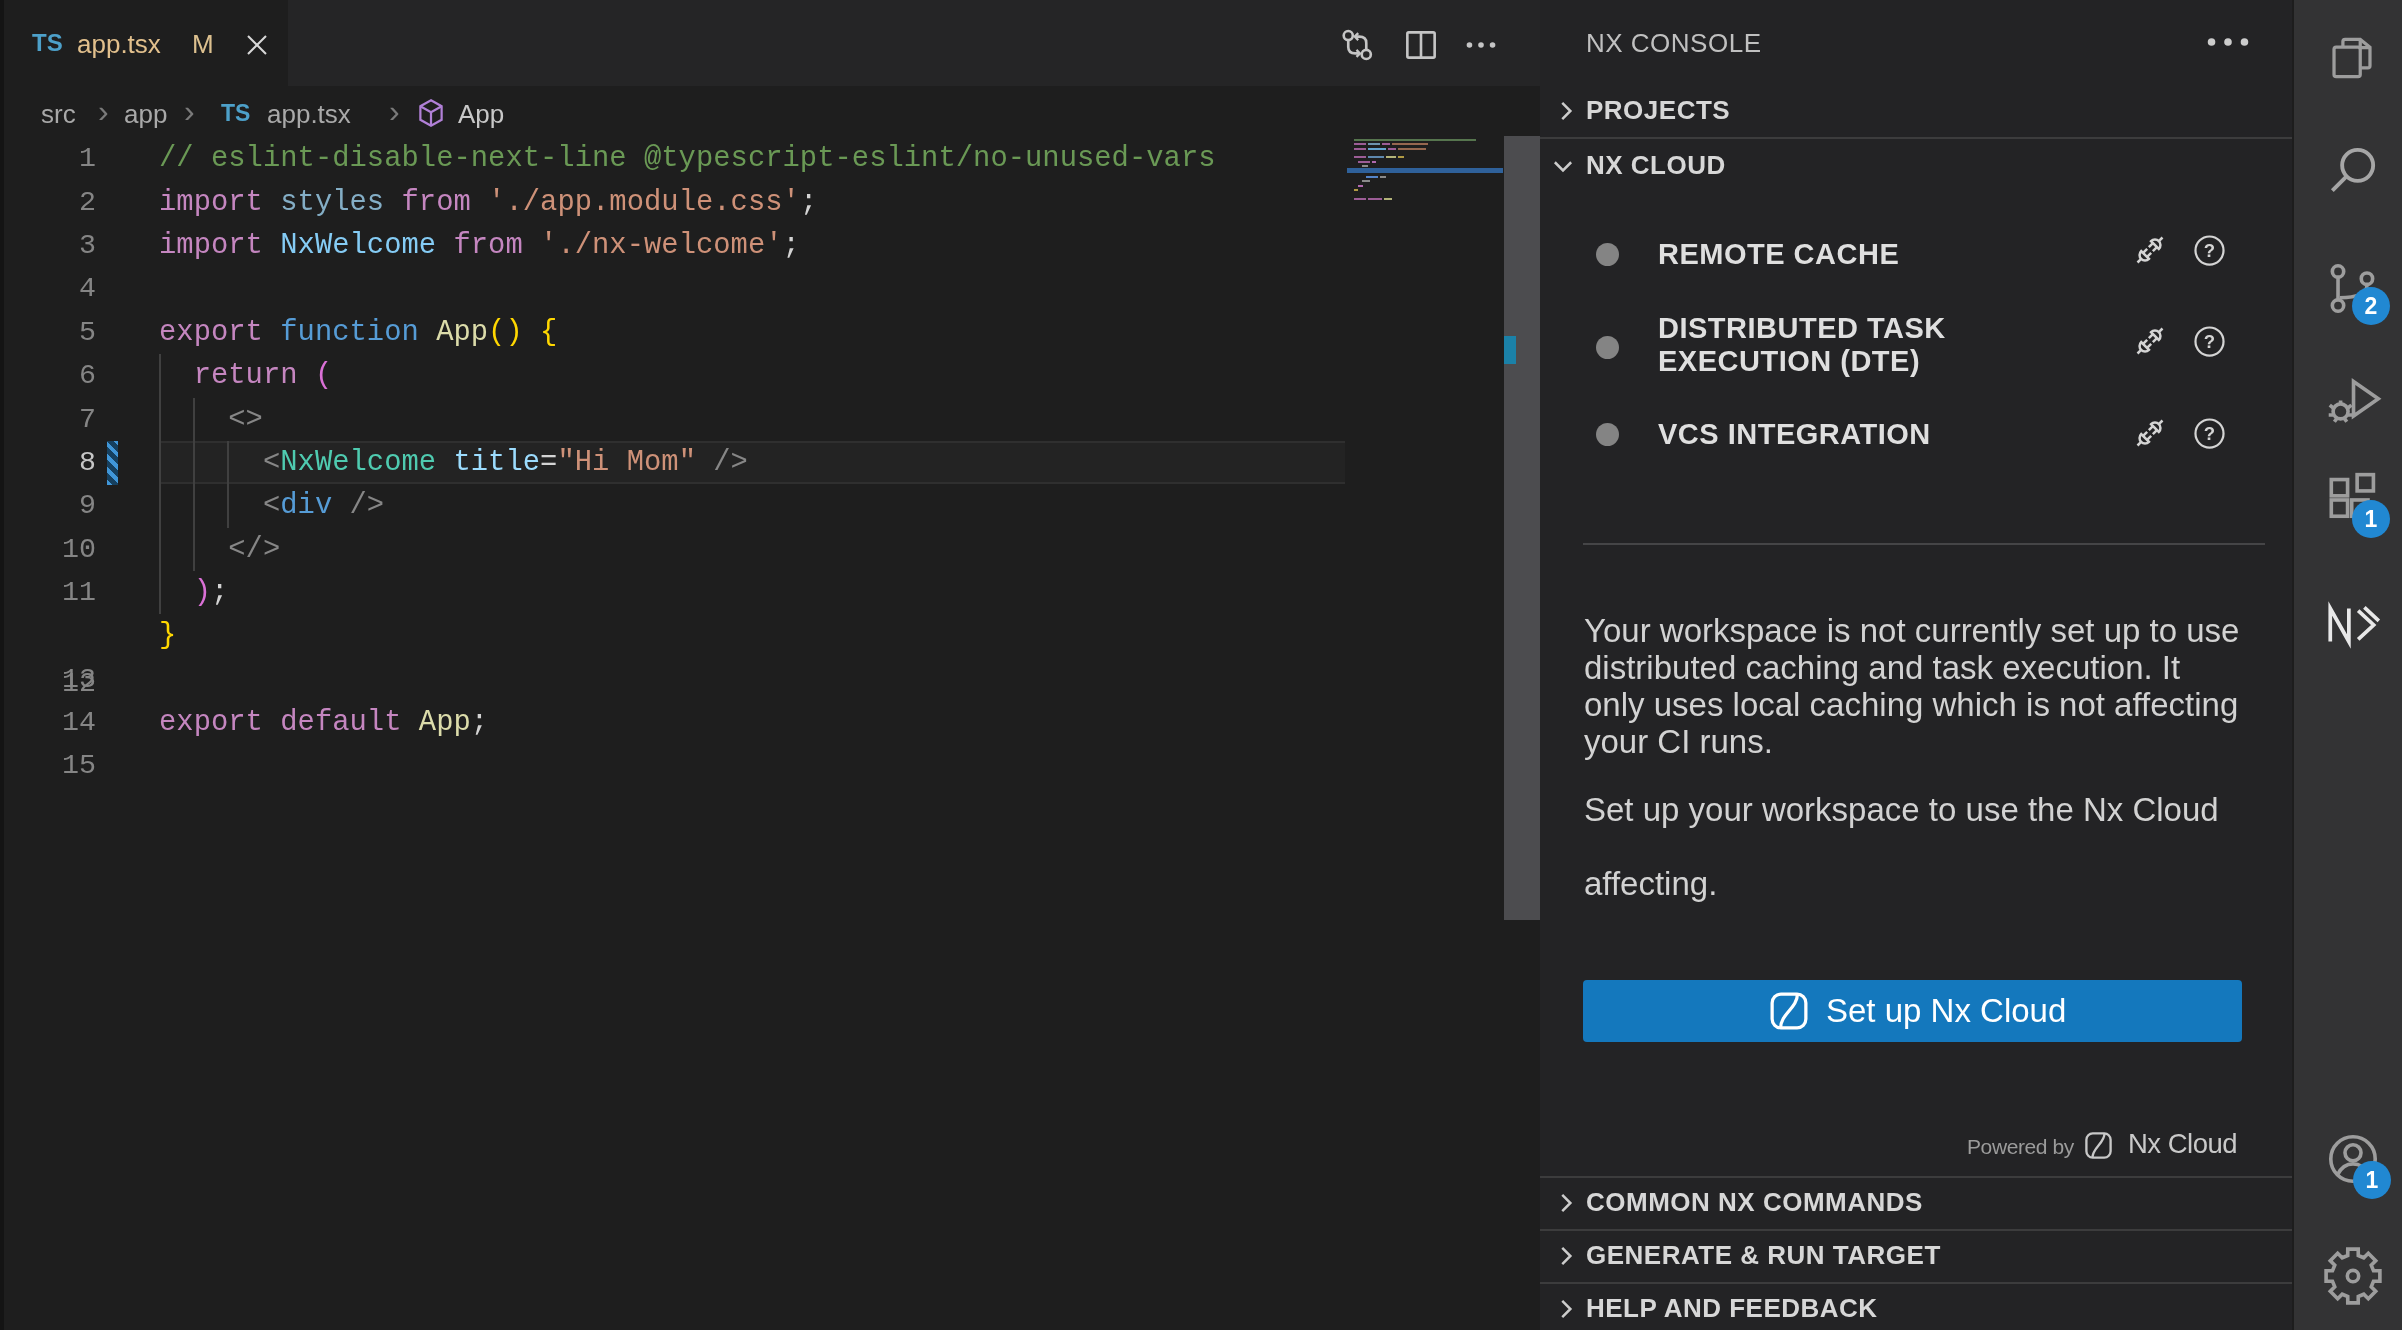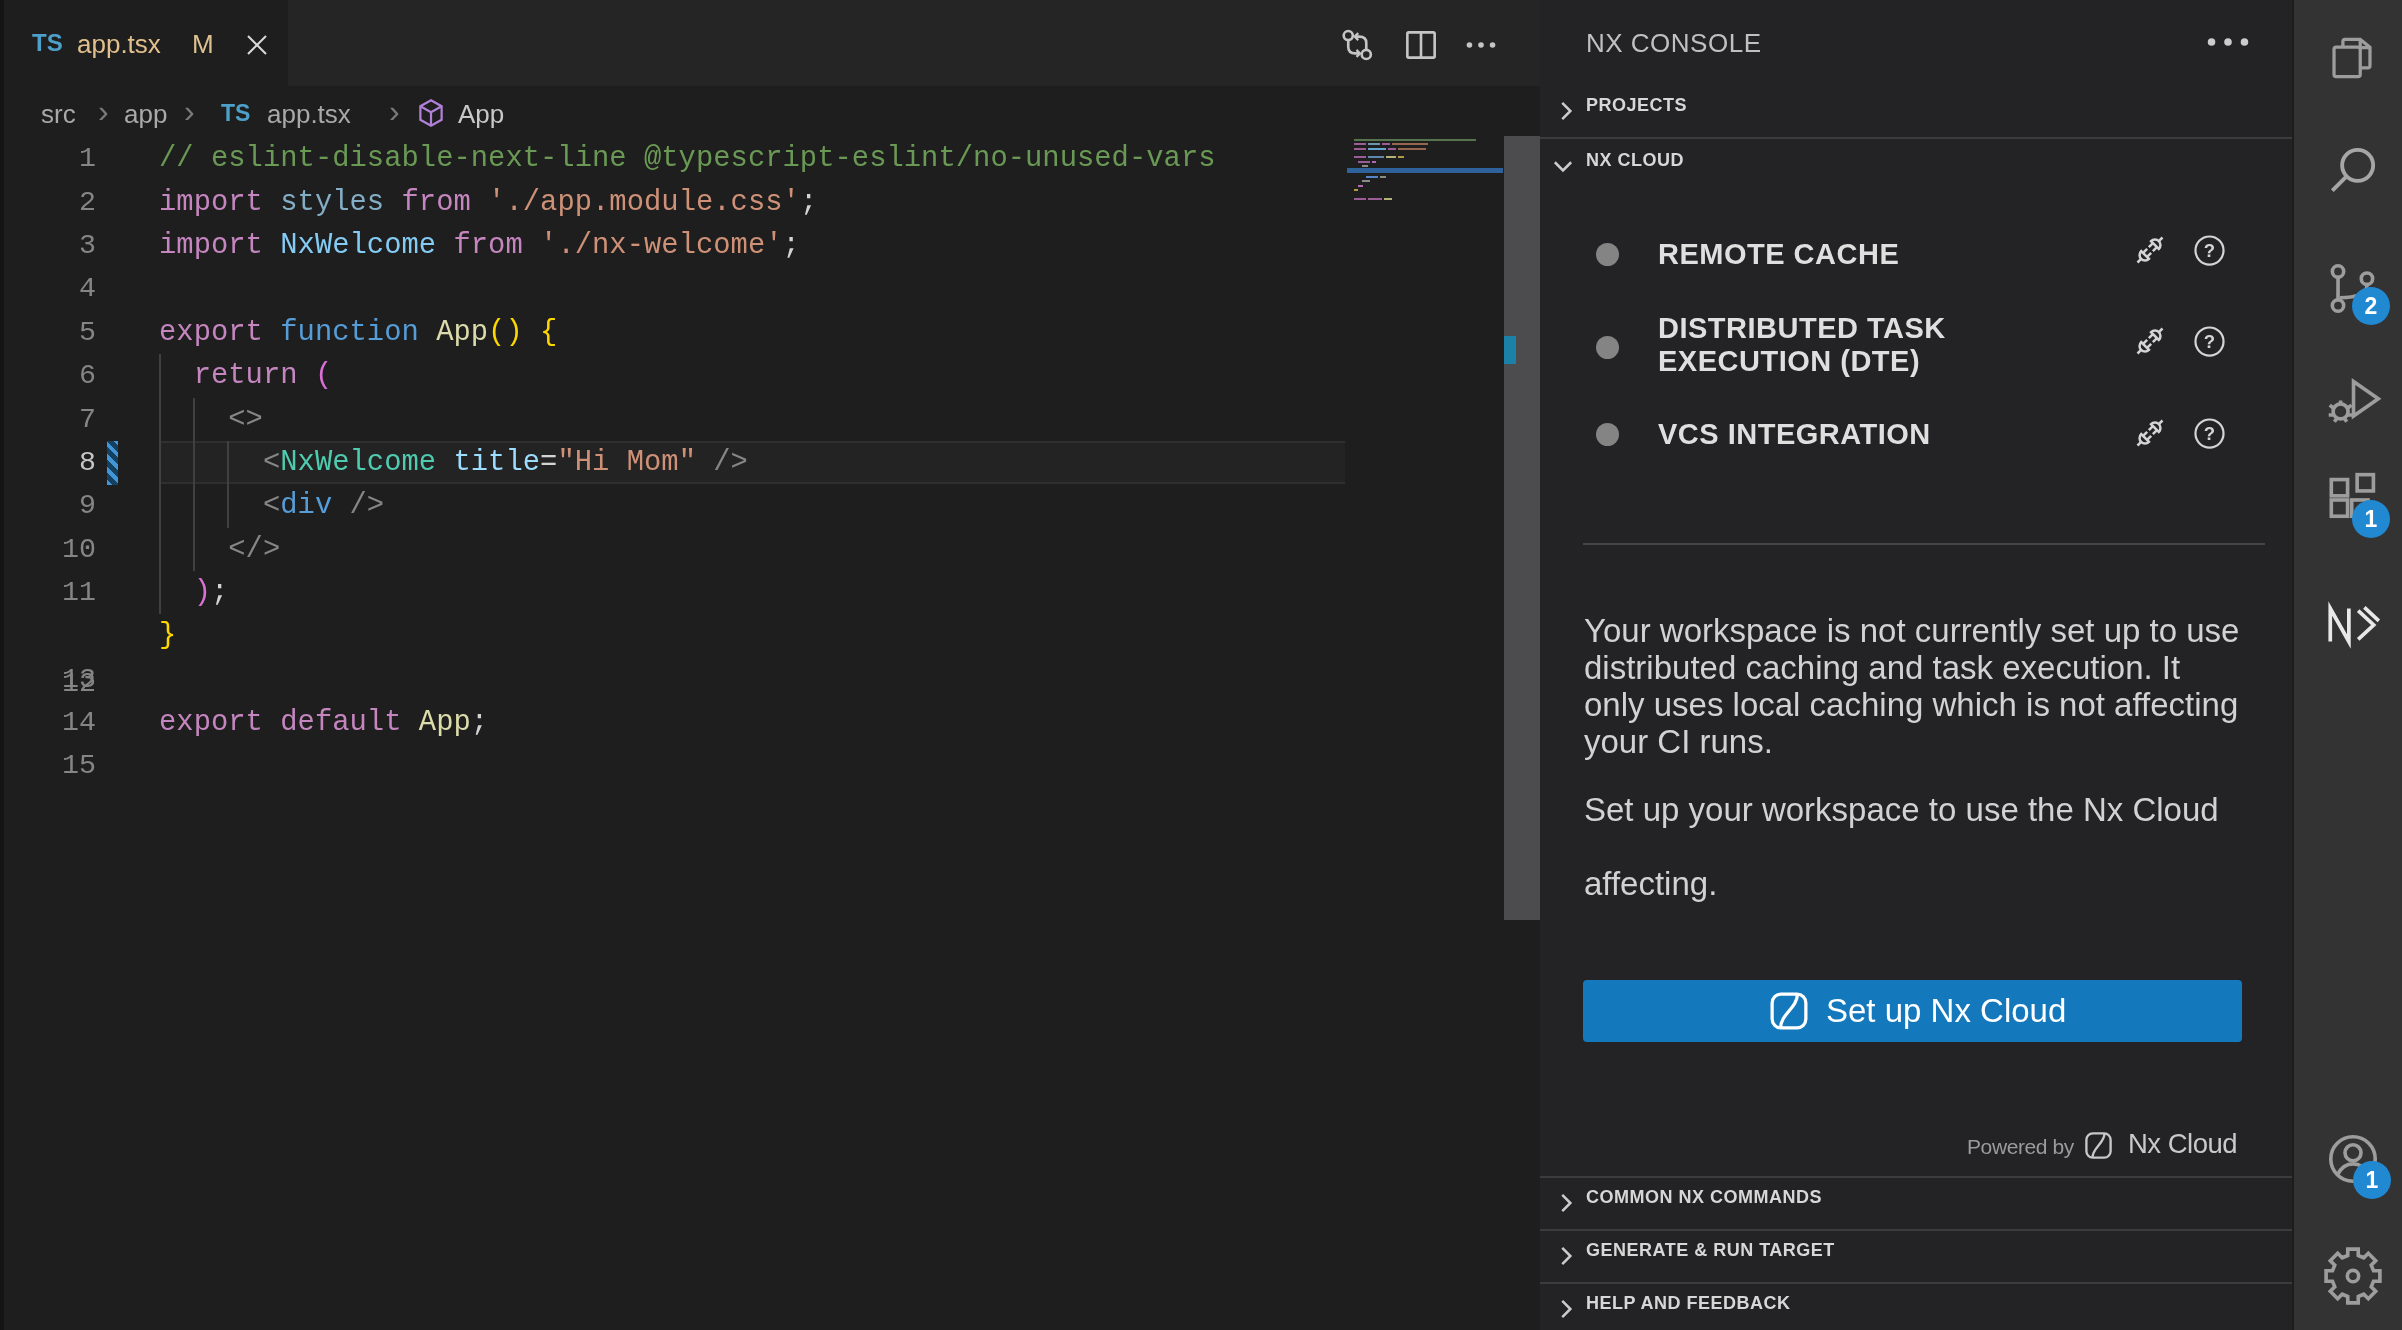--- a/index.html
+++ b/index.html
@@ -25,21 +25,21 @@
   .cl { position:absolute; left:159px; white-space:pre; color:#d4d4d4;
         font-family:"Liberation Mono", monospace; font-size:28.82px; line-height:43.33px; letter-spacing:0.03px;}
   .k{color:#c586c0} .f{color:#569cd6} .y{color:#dcdcaa} .s{color:#ce9178}
   .c{color:#6a9955} .v{color:#84aec6} .nx{color:#85ccf5} .t{color:#4fcbb0}
   .g{color:#868686} .w{color:#d4d4d4} .au{color:#9cdcfe}
   .gold{color:#ffd700} .orch{color:#da70d6}
   .guide { position:absolute; width:2px; background:#404040; }
 
   
   #sidebar { left:1540px; top:0; width:752px; height:1330px; background:#232325; }
-  .shead { position:absolute; font-weight:700; font-size:18px; color:#d7d7d7; letter-spacing:0.5px;}
+  .shead { position:absolute; font-weight:700; font-size:26px; color:#d7d7d7; letter-spacing:0.5px;}
   .sdiv { position:absolute; height:2px; background:#3c3c3d; }
   .rowtitle { position:absolute; font-weight:700; font-size:29px; color:#dfdfdf; letter-spacing:0.5px; }
   .bullet { position:absolute; width:23px; height:23px; border-radius:50%; background:#848484; }
   .para { position:absolute; left:1584px; font-size:33px; color:#d2d2d2; white-space:nowrap; }
 
   
   #actbar { left:2292px; top:0; width:110px; height:1330px; background:#333334; }
   .badge { position:absolute; width:38px; height:38px; border-radius:50%; background:#2188d2;
            color:#fff; font-size:23px; font-weight:700; text-align:center; line-height:38px; }
 </style>

